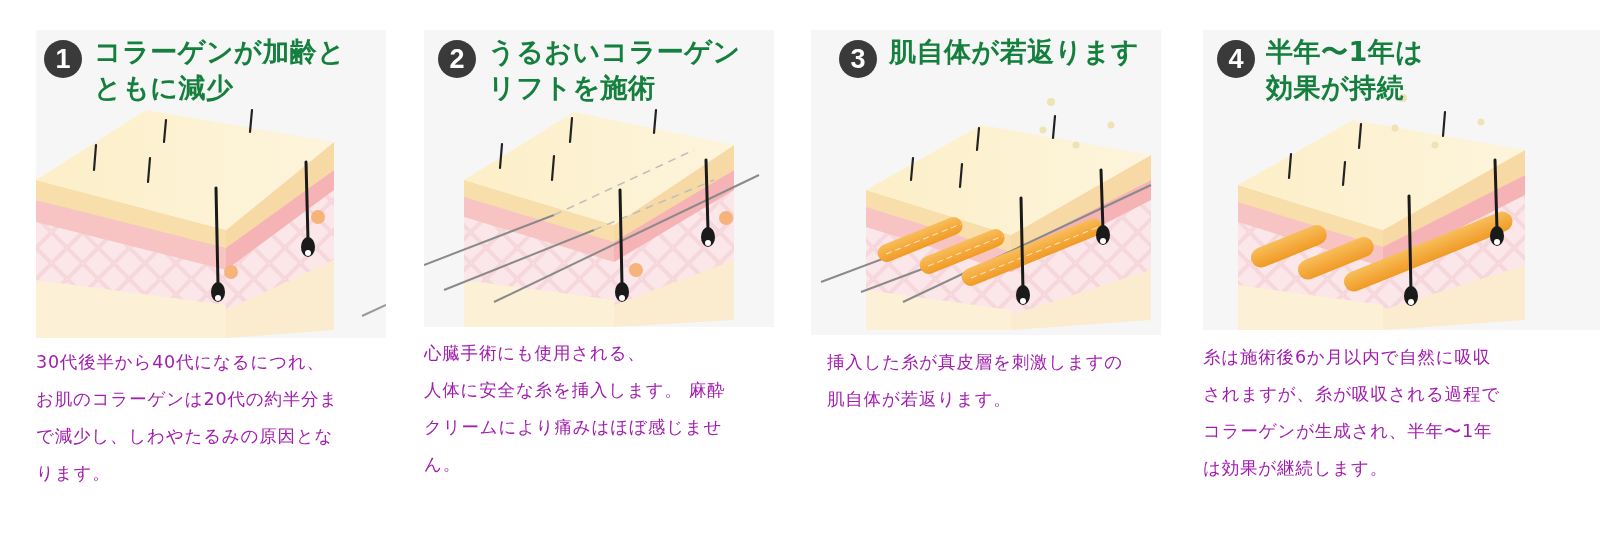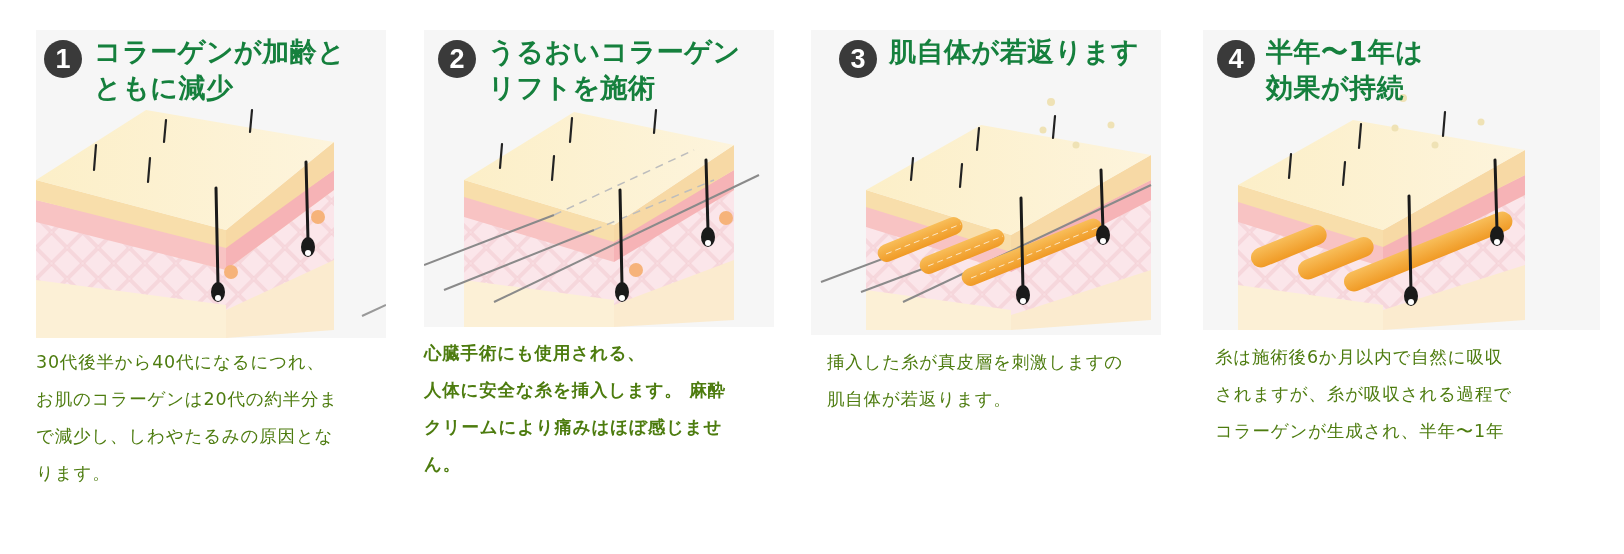--- a/index.html
+++ b/index.html
@@ -20,21 +20,21 @@
     flex: 0 0 auto; margin-top: 6px;
     font-family: "Liberation Sans", sans-serif;
   }
   .htext {
     margin-left: 12px; color: #15803d; font-weight: bold; font-size: 27px;
     line-height: 36px; letter-spacing: 0.5px;
   }
   .htext div { white-space: nowrap; }
   .illus { position: absolute; left: 0; top: 0; }
   .desc {
-    position: absolute; color: #4d7c0f; font-size: 17.5px; line-height: 37px;
+    position: absolute; color: #a21caf; font-size: 17.5px; line-height: 37px;
     letter-spacing: 0.8px; white-space: nowrap;
   }
   .desc div { white-space: nowrap; }
 </style>
 </head>
 <body>
 
 <svg width="0" height="0" style="position:absolute">
   <defs>
     <pattern id="mesh" width="22" height="22" patternUnits="userSpaceOnUse" patternTransform="rotate(45)">
@@ -145,21 +145,21 @@
       <circle cx="302" cy="188" r="7" fill="#f6b37a"></circle>
     </svg>
     <div class="heading" style="left:14px;">
       <div class="num">2</div>
       <div class="htext">
         <div>うるおいコラーゲン</div>
         <div>リフトを施術</div>
       </div>
     </div>
   </div>
-  <div class="desc" style="left:0; top:335px;font-weight:bold;">
+  <div class="desc" style="left:0; top:335px;">
     <div>心臓手術にも使用される、</div>
     <div>人体に安全な糸を挿入します。 麻酔</div>
     <div>クリームにより痛みはほぼ感じませ</div>
     <div>ん。</div>
   </div>
 </div>
 
 <div class="step" style="left:811px;">
   <div class="panel" style="left:0; top:30px; width:350px; height:305px;">
     <svg class="illus" width="350" height="305" viewBox="0 0 350 305">
@@ -262,18 +262,19 @@
       <circle cx="294" cy="212" r="3" fill="#fff"></circle>
     </svg>
     <div class="heading" style="left:14px;">
       <div class="num">4</div>
       <div class="htext" style="margin-left:11px;">
         <div>半年〜1年は</div>
         <div>効果が持続</div>
       </div>
     </div>
   </div>
-  <div class="desc" style="left:12px; top:339px;">
+  <div class="desc" style="left:0; top:339px;">
     <div>糸は施術後6か月以内で自然に吸収</div>
     <div>されますが、糸が吸収される過程で</div>
     <div>コラーゲンが生成され、半年〜1年</div>
+    <div>は効果が継続します。</div>
   </div>
 </div>
 
 </body></html>

